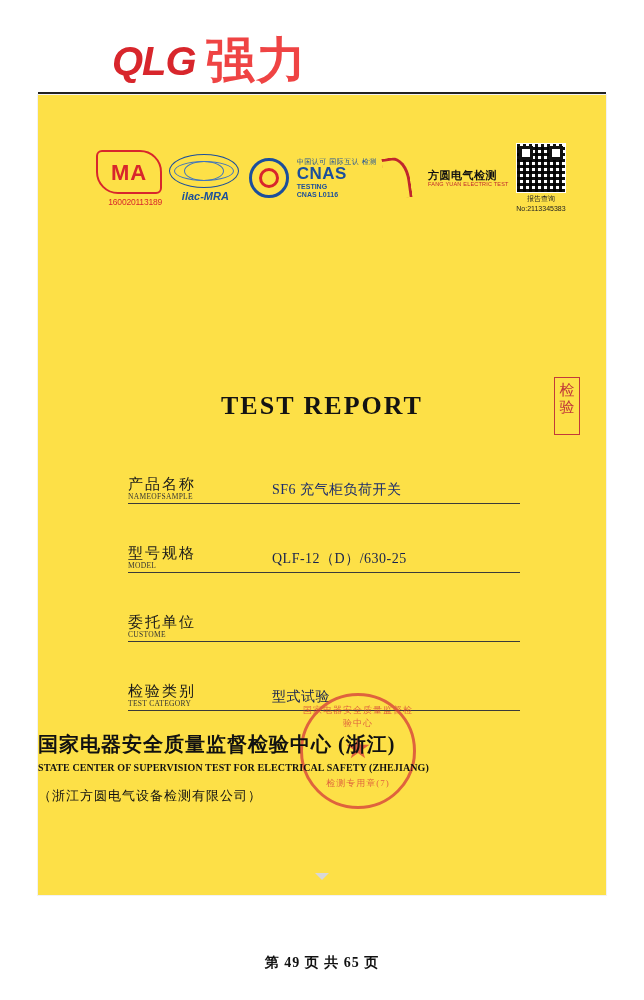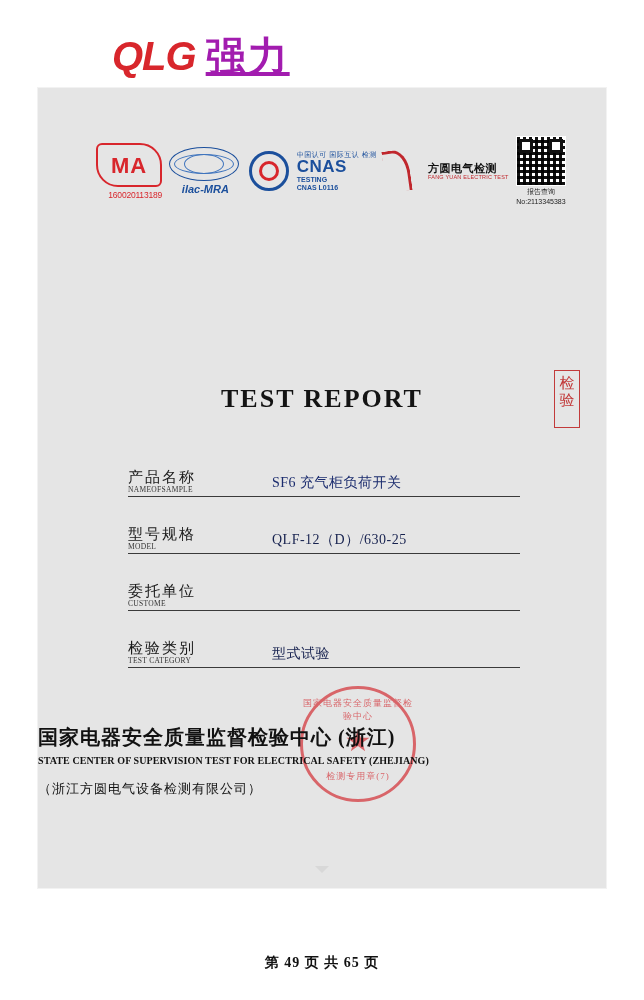--- a/index.html
+++ b/index.html
@@ -31,43 +31,42 @@
     font-weight: bold;
     font-style: italic;
     font-size: 40px;
     letter-spacing: -1px;
     color: #d8262c;
     line-height: 1;
   }
   .brand-cn {
     font-family: "Liberation Sans", sans-serif;
     font-weight: bold;
-    font-size: 40px;
-    color: #a21caf;
+    font-size: 49px;
+    color: #ef4444;
     line-height: 1;
     letter-spacing: 2px;
-    text-decoration: underline;
   }
   .header-rule {
     position: absolute;
     left: 38px;
     right: 38px;
     top: 92px;
     height: 2px;
     background: #222;
   }
 
   
   .sheet {
     position: absolute;
     left: 38px;
-    top: 88px;
+    top: 95px;
     width: 568px;
     height: 800px;
-    background: #e5e5e5;
+    background: #fde047;
     box-shadow: 0 0 0 1px #f2f2f2;
   }
 
   
   .logo-strip {
     position: absolute;
     left: 58px;
     top: 40px;
     width: 470px;
     height: 86px;
@@ -265,21 +264,21 @@
     position: absolute;
     left: 90px;
     top: 378px;
     width: 392px;
   }
   .field-row {
     display: flex;
     align-items: flex-end;
     border-bottom: 1px solid #3a3a3a;
     padding-bottom: 2px;
-    margin-bottom: 26px;
+    margin-bottom: 38px;
     height: 28px;
   }
   .field-label {
     width: 104px;
     flex: 0 0 104px;
   }
   .label-cn {
     font-size: 15px;
     letter-spacing: 2px;
     color: #1a1a1a;

